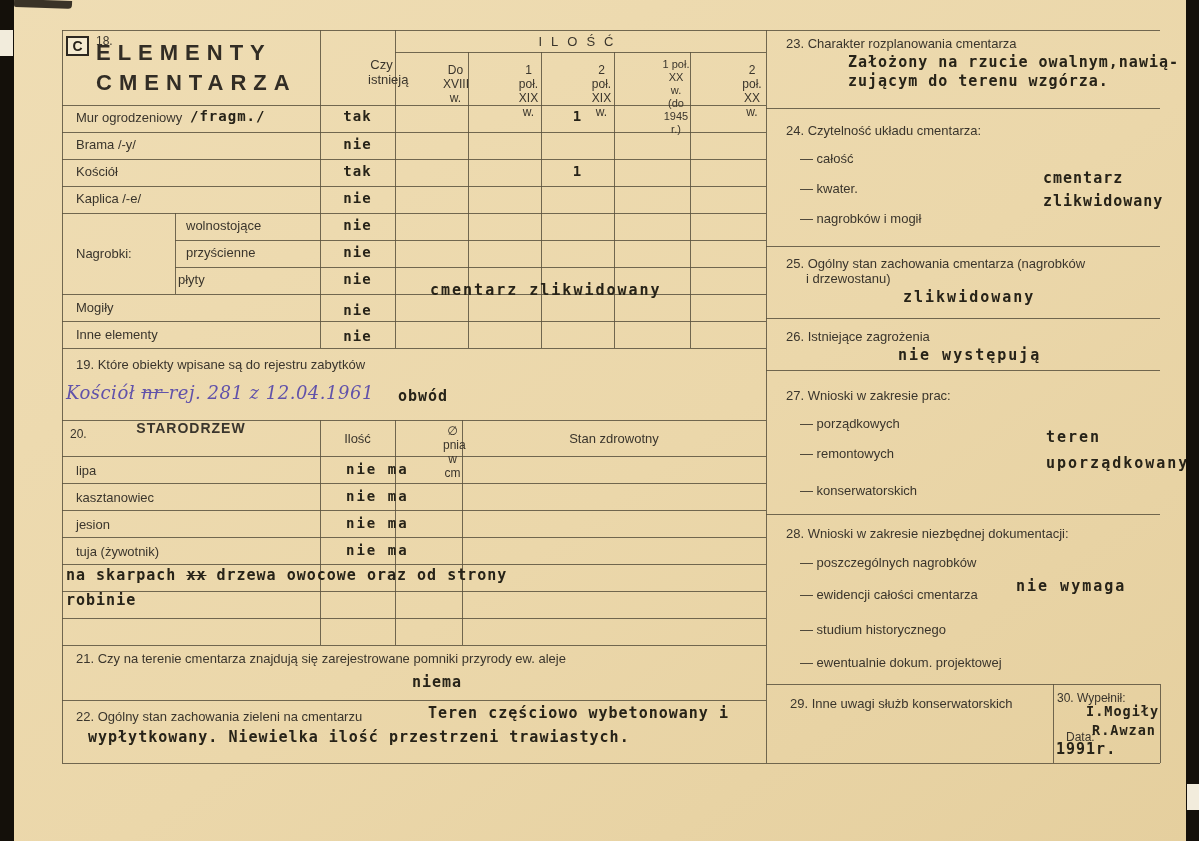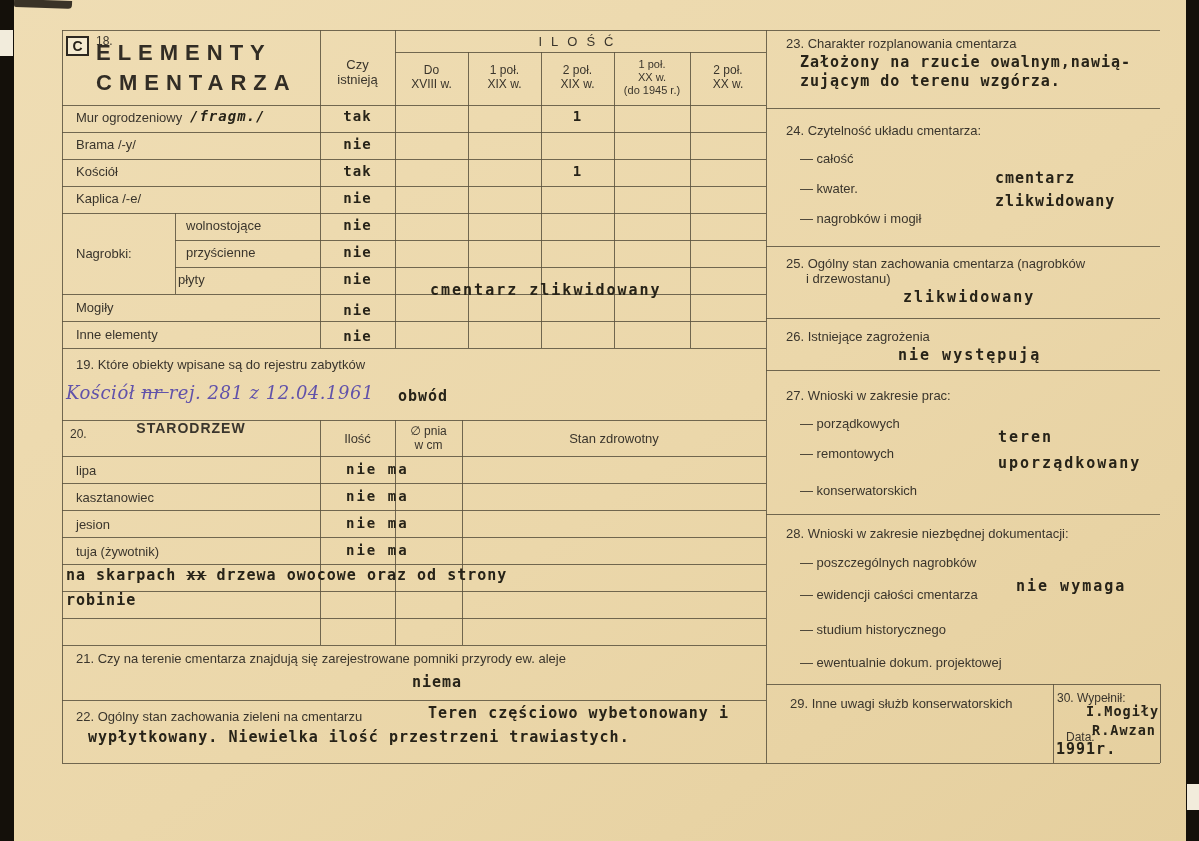--- a/index.html
+++ b/index.html
@@ -12,21 +12,21 @@
   .edge { position:absolute; top:0; height:100%; background:#14100a; z-index:6; }
   .edge.left { left:0; width:14px; }
   .edge.right { left:1186px; width:13px; }
   .notch { position:absolute; background:#f2ecdc; z-index:7; }
   .smudge { position:absolute; left:14px; top:0; width:58px; height:8px; background:#1a150e; transform:rotate(2deg); border-radius:0 0 4px 2px; z-index:5; opacity:.85; }
   .hl, .vl { position:absolute; background:#5a523e; opacity:.85; z-index:1; }
   .hl { height:1px; } .vl { width:1px; }
   .printed { position:absolute; font-size:13px; line-height:15px; color:#3a352c; z-index:2; }
   .small { font-size:12px; line-height:14px; }
   .tiny { font-size:11px; line-height:13px; }
-  .pre { white-space:pre-line; }
+  .pre { white-space:pre-line;padding-left:48px; }
   .center { text-align:center; }
   .bold { font-weight:bold; }
   .title { font-size:22px; font-weight:bold; letter-spacing:7px; color:#322d25; }
   .ilosc { letter-spacing:9px; font-size:13px; }
   .typed {
     position:absolute; font-family:"DejaVu Sans Mono","Liberation Mono",monospace;
     font-size:14px; font-weight:bold; color:#272318; letter-spacing:1px; line-height:17px; z-index:3;
   }
   .typed.big { font-size:15px; }
   .hand { position:absolute; font-family:"DejaVu Serif","Liberation Serif",serif; font-style:italic; font-size:18px; color:#6152aa; z-index:4; letter-spacing:.5px; }
@@ -109,21 +109,21 @@
 XIX w.</div>
   <div class="printed pre center small" style="left:541px;top:63px;width:73px;">2 poł.
 XIX w.</div>
   <div class="printed pre center tiny" style="left:614px;top:58px;width:76px;">1 poł.
 XX w.
 (do 1945 r.)</div>
   <div class="printed pre center small" style="left:690px;top:63px;width:76px;">2 poł.
 XX w.</div>
 
   <div class="printed" style="left:76px;top:110px;">Mur ogrodzeniowy</div>
-  <div class="typed" style="left:190px;top:108px;font-style:italic;">/fragm./</div>
+  <div class="typed" style="left:190px;top:108px;">/fragm./</div>
   <div class="typed center" style="left:320px;top:108px;width:75px;">tak</div>
   <div class="typed center" style="left:541px;top:108px;width:73px;">1</div>
 
   <div class="printed" style="left:76px;top:137px;">Brama /-y/</div>
   <div class="typed center" style="left:320px;top:136px;width:75px;">nie</div>
 
   <div class="printed" style="left:76px;top:164px;">Kościół</div>
   <div class="typed center" style="left:320px;top:163px;width:75px;">tak</div>
   <div class="typed center" style="left:541px;top:163px;width:73px;">1</div>
 

